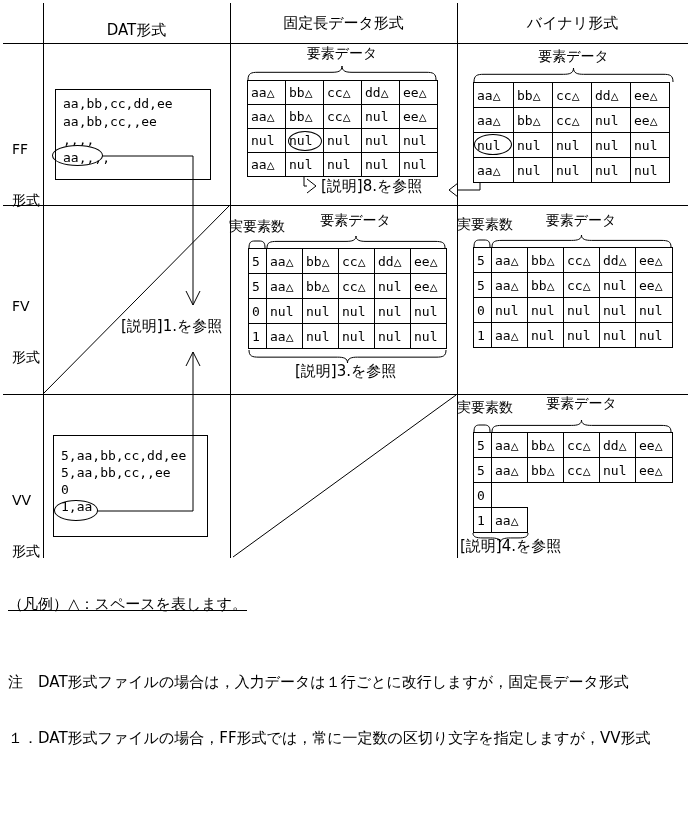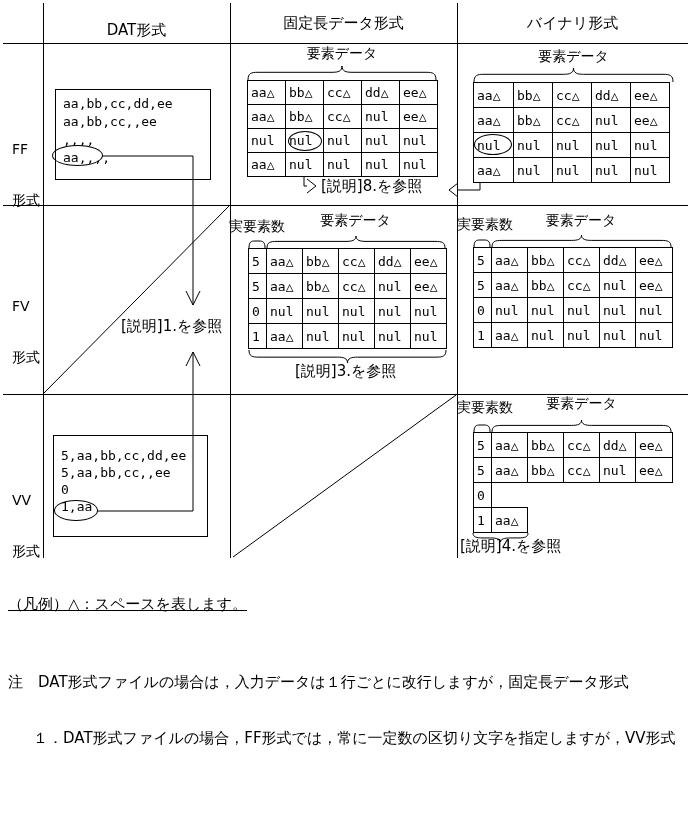--- a/index.html
+++ b/index.html
@@ -12,21 +12,21 @@
   .databox{position:absolute;border:1px solid #000;box-sizing:border-box;}
   .databox .dline{font:13px/18px "DejaVu Sans Mono",monospace;white-space:pre;}
   .ellipse{position:absolute;border:1px solid #000;border-radius:50%;box-sizing:border-box;}
   .dtable{position:absolute;}
   .trow{display:flex;}
   .trow + .trow{margin-top:-1px;}
   .tcell{border:1px solid #000;box-sizing:border-box;display:flex;align-items:center;
          padding-left:3px;font:13px "DejaVu Sans Mono",monospace;background:#fff;flex:none;}
   .tcell + .tcell{margin-left:-1px;}
   svg{position:absolute;left:0;top:0;pointer-events:none;}
-  .hang{padding-left:30px;text-indent:-30px;margin-left:25px;}
+  .hang{padding-left:30px;text-indent:-30px;}
   .wrapline{padding-left:30px;}
 </style>
 </head>
 <body>
 
 <div id="canvas">
 
   <svg width="688" height="824" viewBox="0 0 688 824">
     <g stroke="#000" stroke-width="1" fill="none" shape-rendering="crispEdges">
       <path d="M43.5 3 V558"></path>

